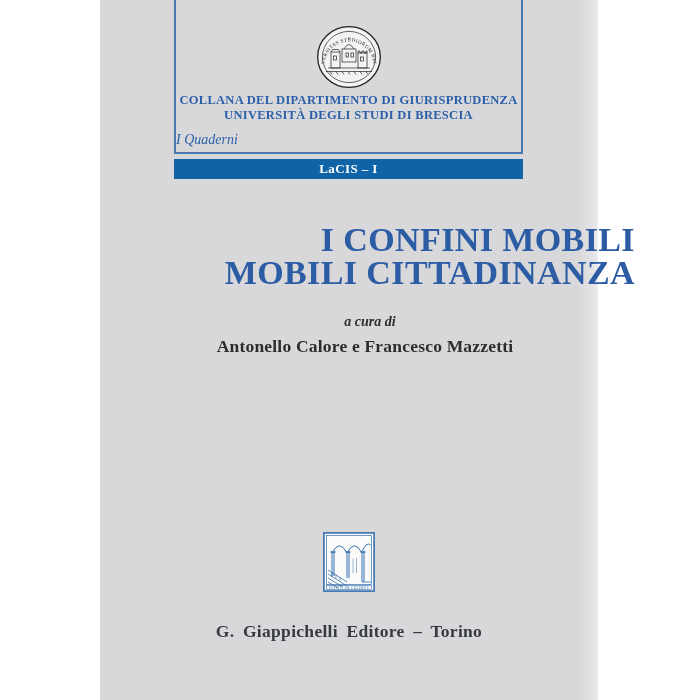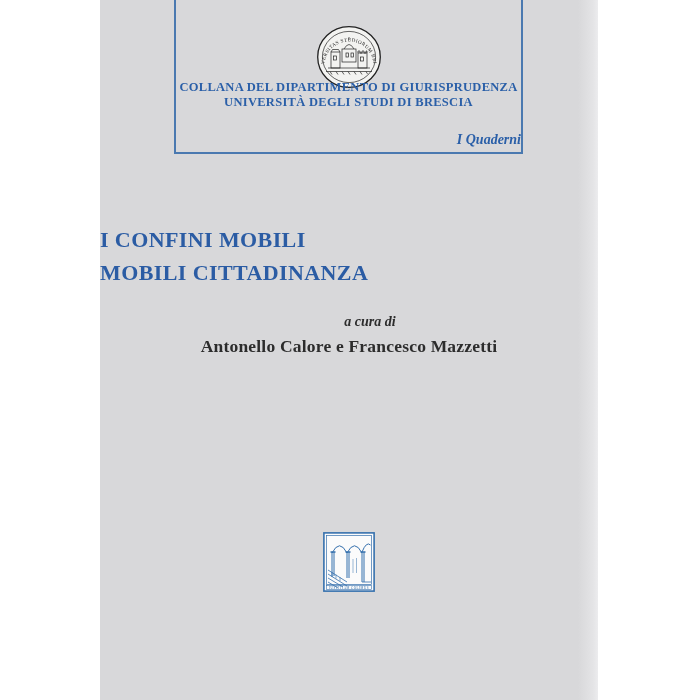--- a/index.html
+++ b/index.html
@@ -39,37 +39,37 @@
     position: absolute;
     left: 50%;
     top: 27px;
     transform: translateX(-50%);
     width: 66px;
     height: 64px;
   }
   .series-lines {
     position: absolute;
     left: 0;
-    top: 82px;
+    top: 95px;
     width: 100%;
     text-align: center;
     color: #2a5fa8;
     font-weight: bold;
     font-size: 12.5px;
     line-height: 15px;
     letter-spacing: 0.3px;
   }
   .series-name {
     position: absolute;
     left: 0;
     top: 134px;
     width: 100%;
-    text-align: right;
+    text-align: left;
     color: #2a5fa8;
-    font-weight: bold;
+    font-weight: normal;
     font-style: italic;
     font-size: 14px;
   }
   .banner {
     position: absolute;
     left: 74px;
     top: 159px;
     width: 349px;
     height: 20px;
     background: #0f64a8;
@@ -78,42 +78,43 @@
     font-size: 13px;
     letter-spacing: 0.4px;
     text-align: center;
     line-height: 20px;
   }
   .book-title {
     position: absolute;
     left: 0;
     top: 223px;
     width: 100%;
-    text-align: left;
+    text-align: right;
     color: #2b5ca4;
     font-weight: bold;
-    font-size: 22px;
+    font-size: 34px;
     line-height: 33px;
     letter-spacing: 0.4px;
+    padding-left: 37px;
   }
   .curated-by {
     position: absolute;
     left: 0;
     top: 314px;
     width: 100%;
     text-align: center;
     color: #2c2c2c;
     font-weight: bold;
     font-style: italic;
     font-size: 14px;
     padding-left: 21px;
   }
   .editors {
     position: absolute;
-    left: 0;
+    left: 16px;
     top: 336px;
     width: 100%;
     text-align: center;
     color: #2c2c2c;
     font-weight: 600;
     font-size: 17.5px;
     letter-spacing: 0.2px;
   }
   .publisher-logo {
     position: absolute;
@@ -170,20 +171,23 @@
       </svg>
 
       <div class="series-lines">
         <div>COLLANA DEL DIPARTIMENTO DI GIURISPRUDENZA</div>
         <div>UNIVERSITÀ DEGLI STUDI DI BRESCIA</div>
       </div>
 
       <div class="series-name">I Quaderni</div>
     </div>
 
+    <div class="banner">
+      <span>LaCIS – I</span>
+    </div>
 
     <div class="book-title">
       <div>I CONFINI MOBILI</div>
       <div>MOBILI CITTADINANZA</div>
     </div>
 
     <div class="curated-by">a cura di</div>
 
     <div class="editors">Antonello Calore e Francesco Mazzetti</div>
 
@@ -203,15 +207,16 @@
         <path d="M7.5 20 h5 M22.5 20 h5 M37.5 20 h5" stroke-width="1.3"></path>
         <path d="M30 27 v14 M33.5 26 v15" stroke-width="0.5"></path>
         <path d="M5 38 L24 50 M5 42 L24 54 M5 46 L20 55 M5 50 L15 56" stroke-width="0.8"></path>
         <path d="M9 40 v4 M13 42.5 v4 M17 45 v4" stroke-width="0.6"></path>
         <line x1="39" y1="50" x2="48" y2="50" stroke-width="0.8"></line>
       </g>
       <rect x="3.6" y="53.4" width="44.8" height="4.2" fill="none" stroke="#3570ad" stroke-width="0.6"></rect>
       <text x="26" y="56.7" text-anchor="middle" font-size="3.2" fill="#3570ad" font-family="Liberation Serif, serif" letter-spacing="0.5">IUSTITIAM COLIMUS</text>
     </svg>
 
+    <div class="publisher-imprint">G. Giappichelli Editore – Torino</div>
 
   </div>
 </div>
 
 </body></html>

